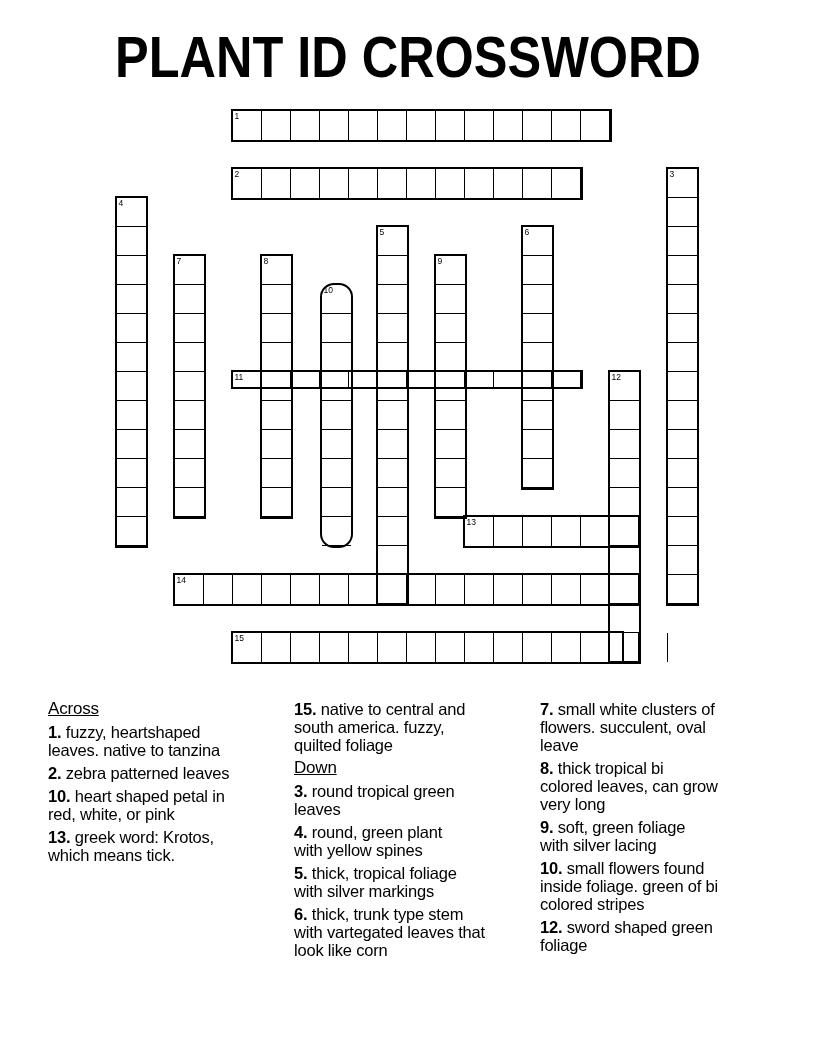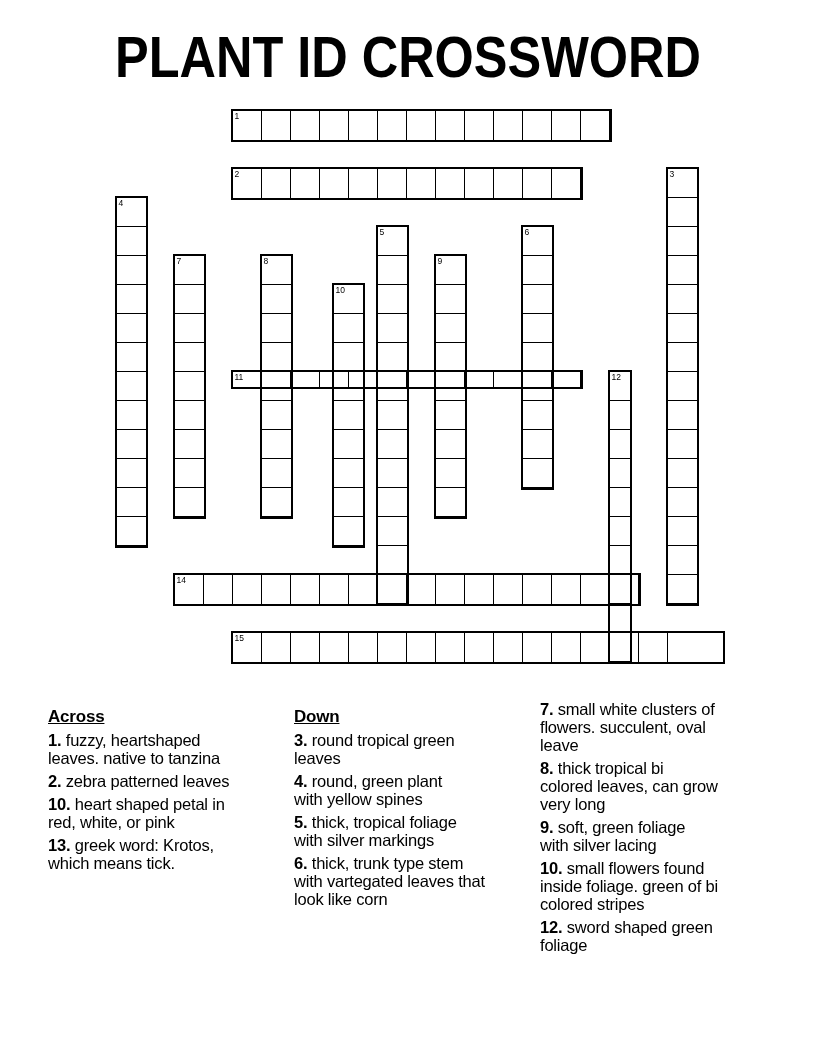--- a/index.html
+++ b/index.html
@@ -51,23 +51,23 @@
   .clues{
     position:absolute;left:48px;top:700px;width:730px;
     display:flex;gap:9px;align-items:flex-start;
   }
   .clue-col{
     flex:0 0 237px;width:237px;
     font-size:16.5px;line-height:18px;
     letter-spacing:-0.2px;
   }
   .clue-header{
-    font-size:17px;font-weight:bold;
+    font-size:17px;font-weight:normal;
     text-decoration:underline;
-    margin:8px 0 5px 0;
+    margin:0 0 5px 0;
   }
   .clue{margin:0 0 5px 0;}
   .clue b{font-weight:bold;}
 </style>
 </head>
 <body>
 
 <div class="page">
   <h1 class="title">PLANT ID CROSSWORD</h1>
   <div class="grid">
@@ -192,21 +192,21 @@
         <div class="cell"></div>
         <div class="cell"></div>
         <div class="cell"></div>
         <div class="cell"></div>
         <div class="cell"></div>
         <div class="cell"></div>
         <div class="cell"></div>
         <div class="cell"></div>
         <span class="wnum">9</span>
       </div>
-      <div class="word down" style="left: 332px; top: 283px; width: 33px; height: 265px;">
+      <div class="word down" style="left: 320px; top: 283px; width: 33px; height: 265px; border-radius: 14px;">
         <div class="cell"></div>
         <div class="cell"></div>
         <div class="cell"></div>
         <div class="cell"></div>
         <div class="cell"></div>
         <div class="cell"></div>
         <div class="cell"></div>
         <div class="cell"></div>
         <div class="cell"></div>
         <span class="wnum">10</span>
@@ -219,53 +219,62 @@
         <div class="cell"></div>
         <div class="cell"></div>
         <div class="cell"></div>
         <div class="cell"></div>
         <div class="cell"></div>
         <div class="cell"></div>
         <div class="cell"></div>
         <div class="cell"></div>
         <span class="wnum">11</span>
       </div>
-      <div class="word down" style="left: 608px; top: 370px; width: 24px; height: 294px;">
+      <div class="word down" style="left: 608px; top: 370px; width: 33px; height: 294px;">
         <div class="cell"></div>
         <div class="cell"></div>
         <div class="cell"></div>
         <div class="cell"></div>
         <div class="cell"></div>
         <div class="cell"></div>
         <div class="cell"></div>
         <div class="cell"></div>
         <div class="cell"></div>
         <div class="cell"></div>
         <span class="wnum">12</span>
       </div>
+      <div class="word across" style="left: 463px; top: 515px; width: 178px; height: 33px;">
+        <div class="cell"></div>
+        <div class="cell"></div>
+        <div class="cell"></div>
+        <div class="cell"></div>
+        <div class="cell"></div>
+        <div class="cell"></div>
+        <span class="wnum">13</span>
+      </div>
       <div class="word across" style="left: 173px; top: 573px; width: 468px; height: 33px; text-align: right;">
         <div class="cell"></div>
         <div class="cell"></div>
         <div class="cell"></div>
         <div class="cell"></div>
         <div class="cell"></div>
         <div class="cell"></div>
         <div class="cell"></div>
         <div class="cell"></div>
         <div class="cell"></div>
         <div class="cell"></div>
         <div class="cell"></div>
         <div class="cell"></div>
         <div class="cell"></div>
         <div class="cell"></div>
         <div class="cell"></div>
         <div class="cell"></div>
         <span class="wnum">14</span>
       </div>
-      <div class="word across" style="left: 231px; top: 631px; width: 494px; height: 33px;">
+      <div class="word across" style="left: 231px; top: 631px; width: 393px; height: 33px;">
         <div class="cell"></div>
         <div class="cell"></div>
         <div class="cell"></div>
         <div class="cell"></div>
         <div class="cell"></div>
         <div class="cell"></div>
         <div class="cell"></div>
         <div class="cell"></div>
         <div class="cell"></div>
         <div class="cell"></div>
@@ -279,20 +288,21 @@
     </div>
   <div class="clues">
       <div class="clue-col">
         <div class="clue-header">Across</div>
         <p class="clue"><b>1. </b>fuzzy, heartshaped<br>leaves. native to tanzina</p>
         <p class="clue"><b>2. </b>zebra patterned leaves</p>
         <p class="clue"><b>10. </b>heart shaped petal in<br>red, white, or pink</p>
         <p class="clue"><b>13. </b>greek word: Krotos,<br>which means tick.</p>
       </div>
       <div class="clue-col">
+        <p class="clue"><b>15. </b>native to central and<br>south america. fuzzy,<br>quilted foliage</p>
         <div class="clue-header">Down</div>
         <p class="clue"><b>3. </b>round tropical green<br>leaves</p>
         <p class="clue"><b>4. </b>round, green plant<br>with yellow spines</p>
         <p class="clue"><b>5. </b>thick, tropical foliage<br>with silver markings</p>
         <p class="clue"><b>6. </b>thick, trunk type stem<br>with vartegated leaves that<br>look like corn</p>
       </div>
       <div class="clue-col">
         <p class="clue"><b>7. </b>small white clusters of<br>flowers. succulent, oval<br>leave</p>
         <p class="clue"><b>8. </b>thick tropical bi<br>colored leaves, can grow<br>very long</p>
         <p class="clue"><b>9. </b>soft, green foliage<br>with silver lacing</p>

